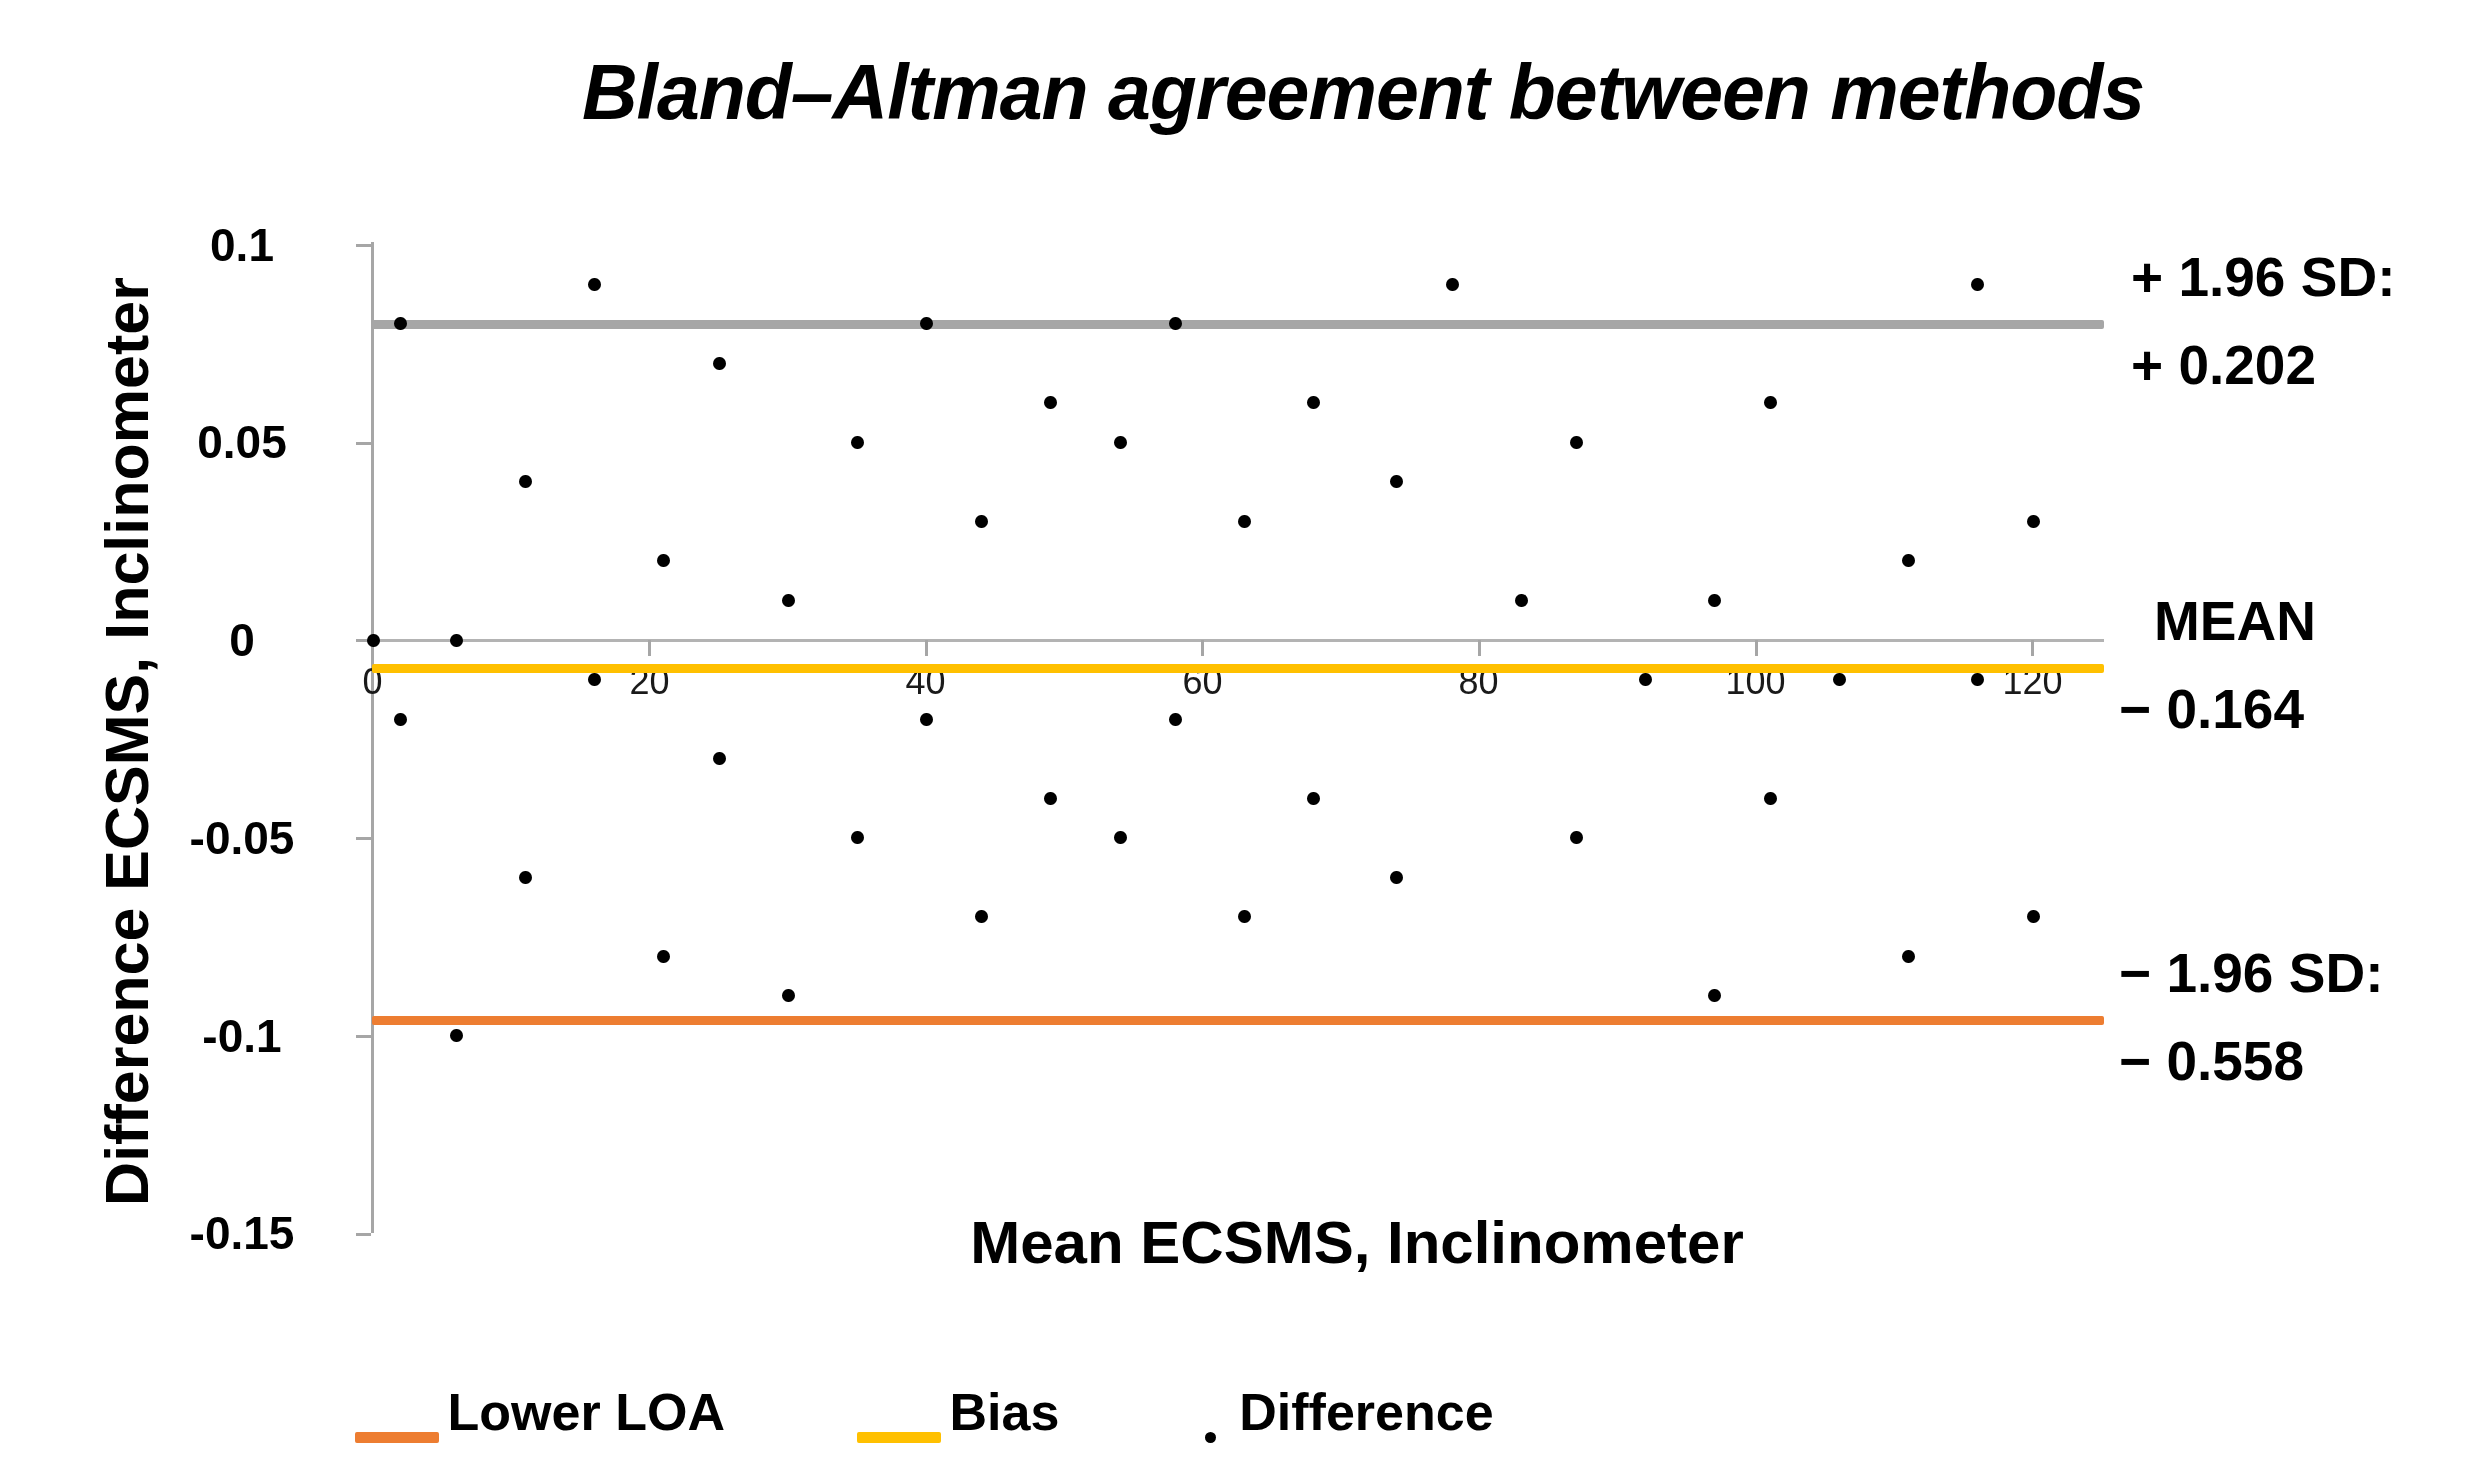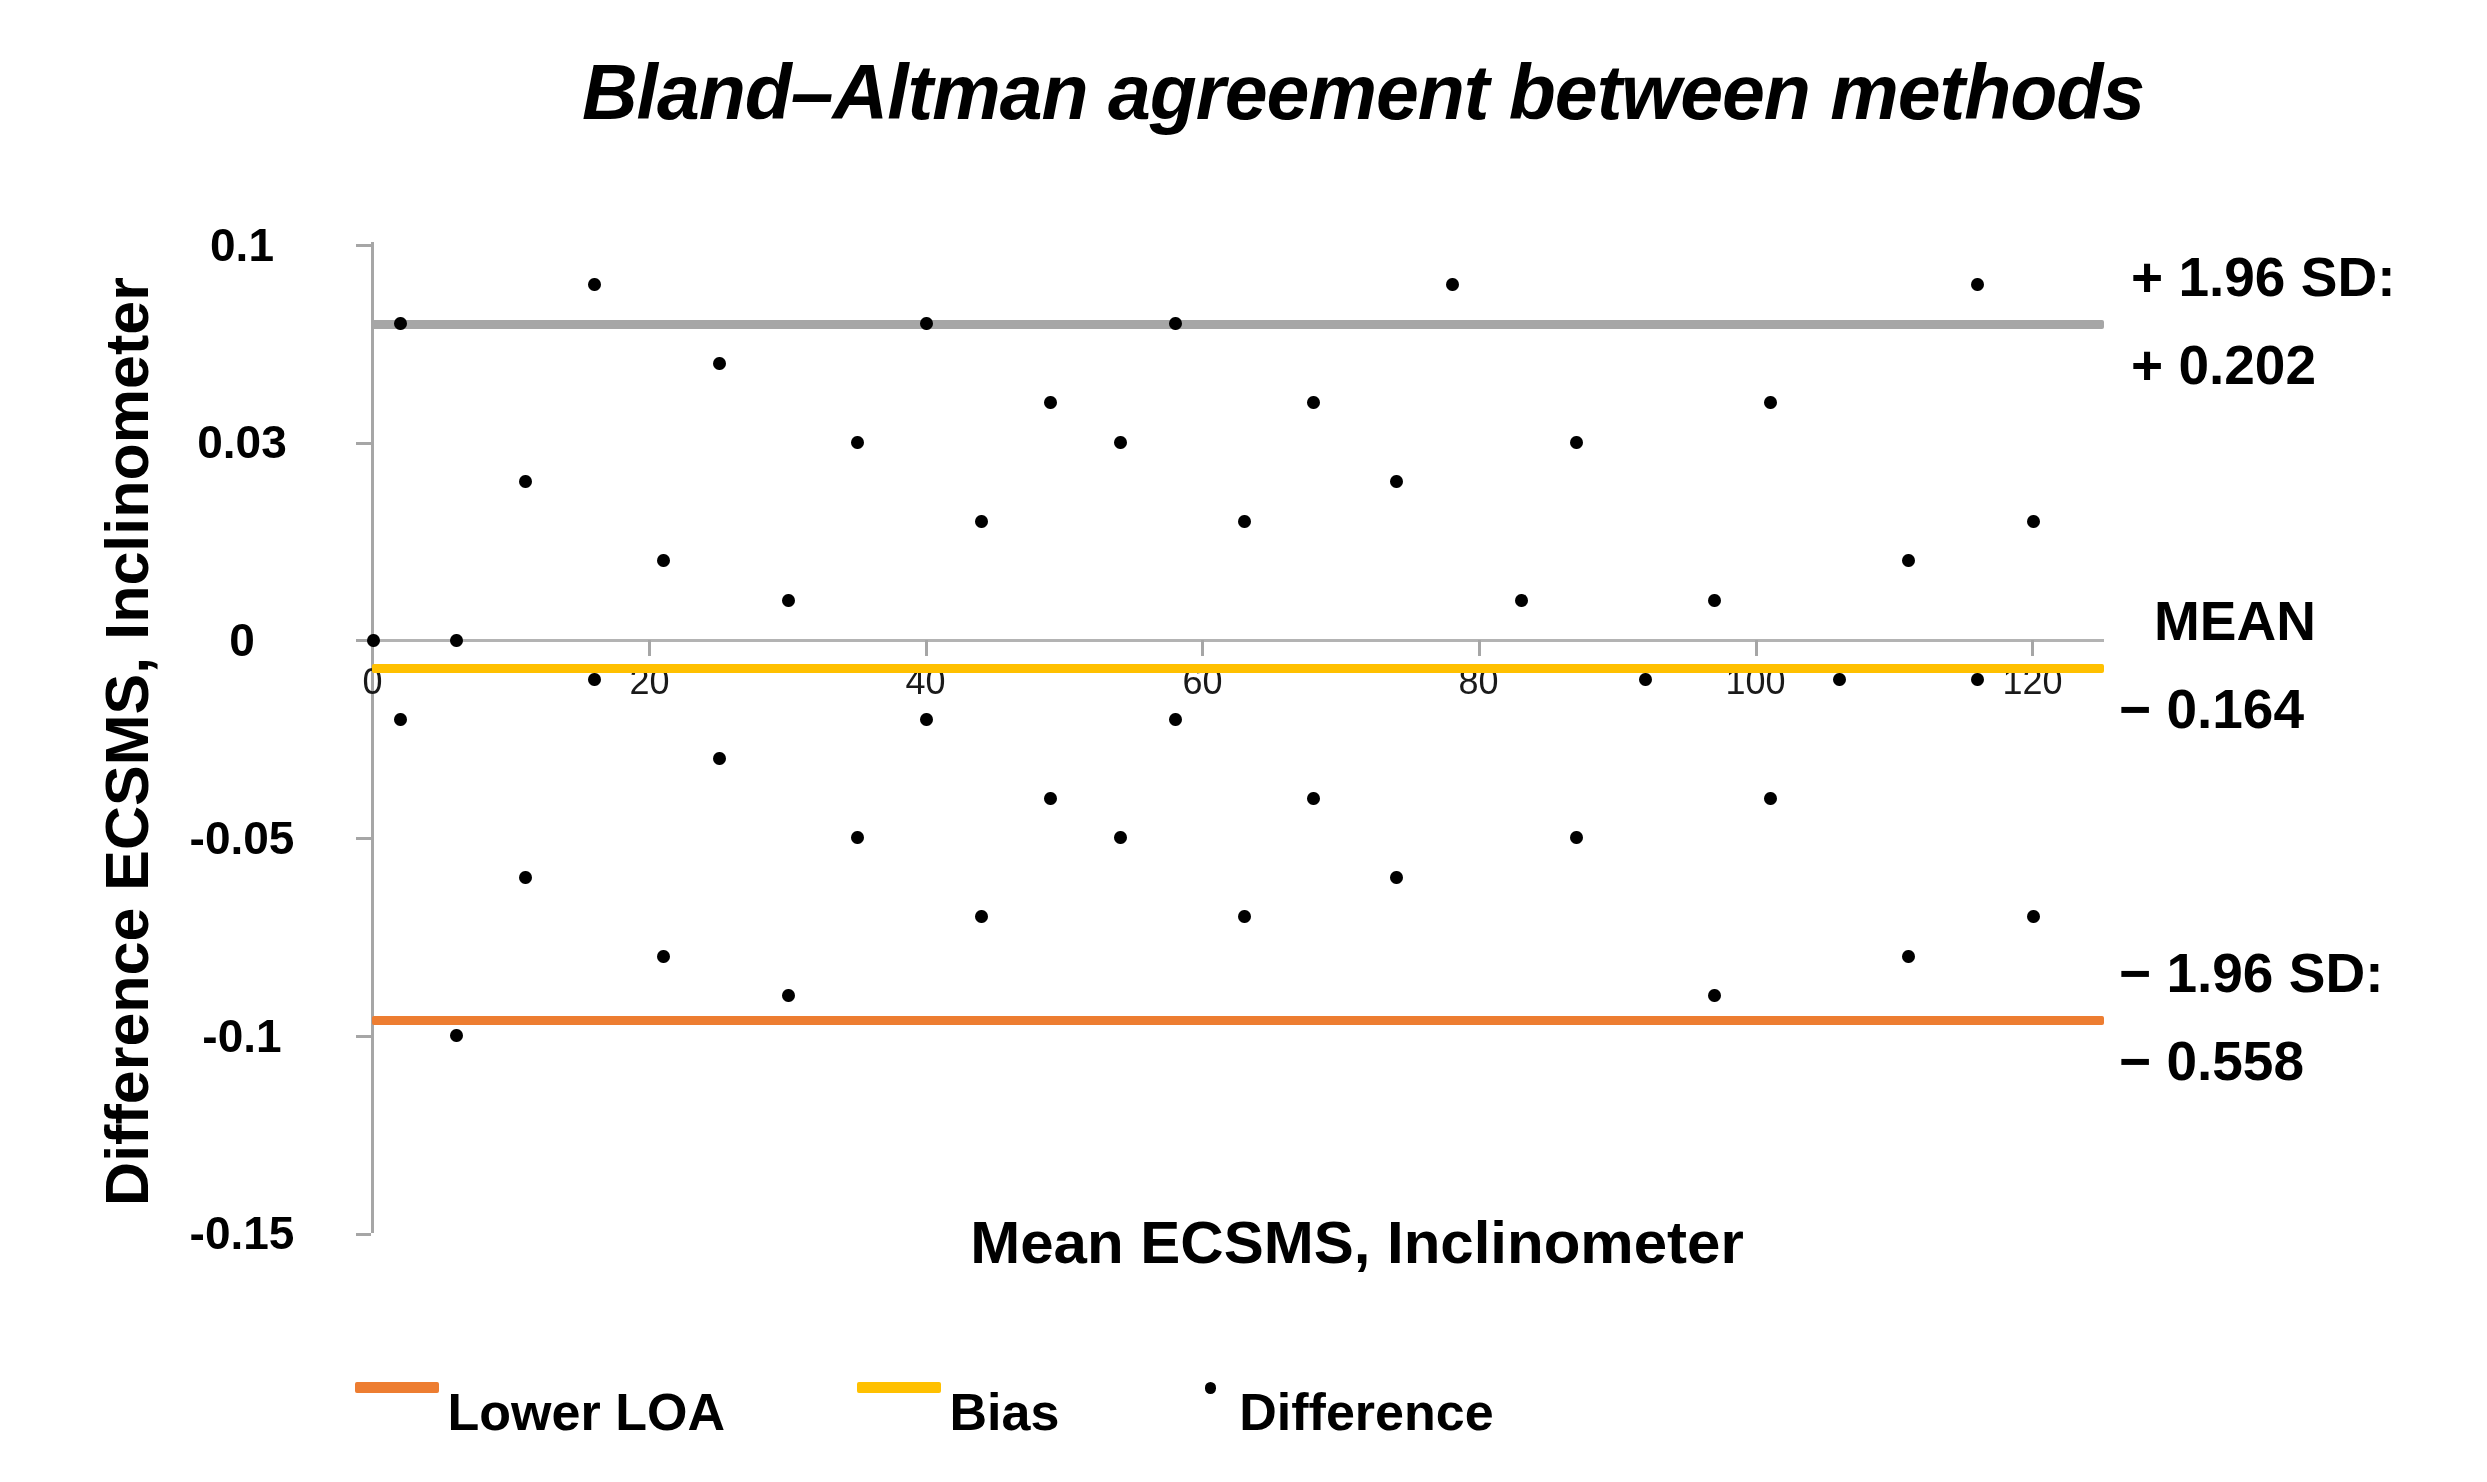--- a/index.html
+++ b/index.html
@@ -40,39 +40,39 @@
     position:absolute;left:2119px;width:369px;
     font-size:55px;font-weight:bold;line-height:88px;white-space:nowrap;
   }
   .annotation div{height:88px;}
   .annotation.ann-bias div:first-child{padding-left:35px;}
   .data-point{position:absolute;width:12.5px;height:13.4px;border-radius:50%;background:#000;}
   .legend{
     position:absolute;left:355px;top:1382px;height:61px;
     display:flex;align-items:center;gap:132px;
   }
-  .legend-item{display:flex;align-items:flex-start;white-space:nowrap;}
+  .legend-item{display:flex;align-items:flex-end;white-space:nowrap;}
   .legend-swatch-line{width:84px;height:10.6px;margin-right:8.6px;border-radius:1.9px;}
   .legend-swatch-dot{width:11.5px;height:11.5px;border-radius:50%;background:#000;margin:0 23px 0 13.4px;}
   .legend-label{font-size:52px;font-weight:bold;line-height:61px;}
 </style>
 </head>
 <body>
 
 <div class="chart-title">Bland–Altman agreement between methods</div>
 
 <div class="y-axis-label">Difference ECSMS, Inclinometer</div>
 
 <div id="plot-area">
   <div class="axis-line-y"></div>
 <div class="axis-line-x" style="top: 639px; width: 1732px;"></div>
     <div class="ytick-mark" style="top: 244px;"></div>
     <div class="ytick-label" style="left: 146px; width: 192px; top: 222px;">0.1</div>
     <div class="ytick-mark" style="top: 442px;"></div>
-    <div class="ytick-label" style="left: 146px; width: 192px; top: 419px;">0.03</div>
+    <div class="ytick-label" style="left: 146px; width: 192px; top: 419px;">0.05</div>
     <div class="ytick-mark" style="top: 639px;"></div>
     <div class="ytick-label" style="left: 146px; width: 192px; top: 617px;">0</div>
     <div class="ytick-mark" style="top: 837px;"></div>
     <div class="ytick-label" style="left: 146px; width: 192px; top: 815px;">-0.05</div>
     <div class="ytick-mark" style="top: 1035px;"></div>
     <div class="ytick-label" style="left: 146px; width: 192px; top: 1013px;">-0.1</div>
     <div class="ytick-mark" style="top: 1233px;"></div>
     <div class="ytick-label" style="left: 146px; width: 192px; top: 1210px;">-0.15</div>
     <div class="xtick-mark" style="left: 371px; top: 640px;"></div>
     <div class="xtick-label" style="left: 315px; top: 664px;">0</div>

